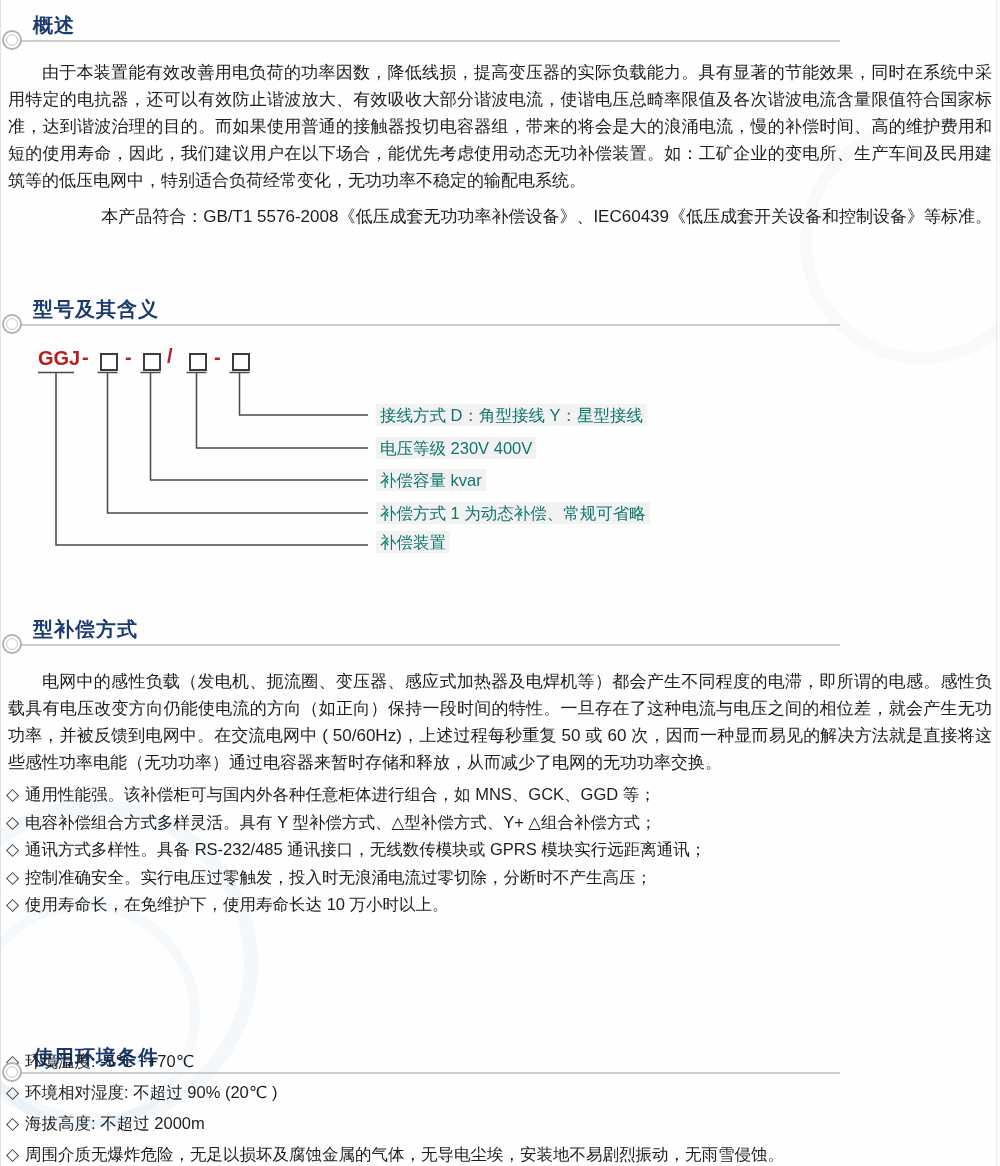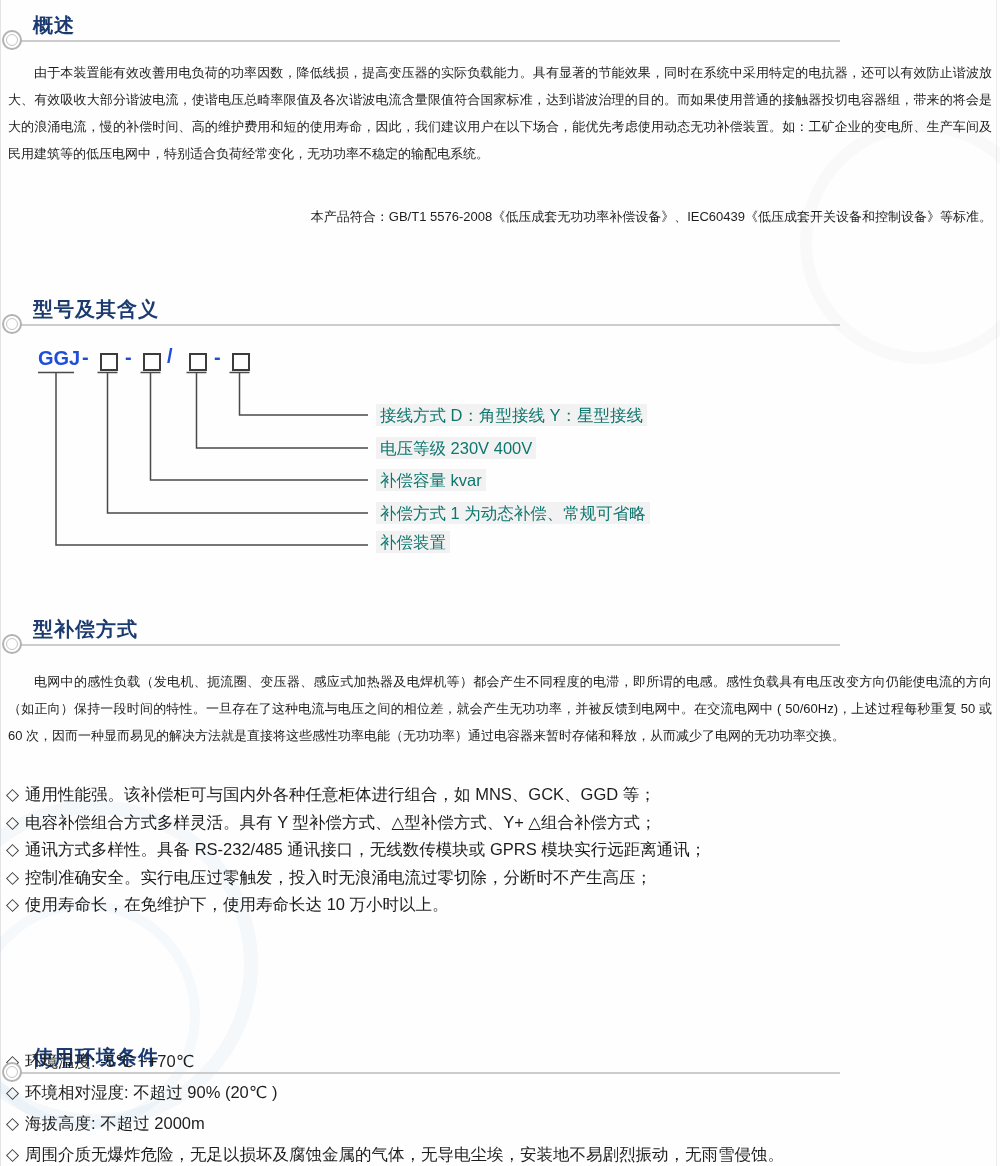--- a/index.html
+++ b/index.html
@@ -23,35 +23,35 @@
   .sec{position:absolute;left:0;width:856px;height:52px;}
   .sec-rule{position:absolute;left:13px;right:16px;top:28px;height:2px;background:#cccccc;}
   .sec-circle{position:absolute;left:2px;top:18px;width:16px;height:16px;border:2px solid #b3b3b3;
     border-radius:50%;background:#fff;z-index:2;}
   .sec-circle::before{content:"";position:absolute;left:2px;top:2px;width:10px;height:10px;
     border:1px solid #c4c4c4;border-radius:50%;}
   .sec-title{position:absolute;left:33px;top:0;font-size:20px;font-weight:bold;
     color:#1b3b70;letter-spacing:1px;white-space:nowrap;}
 
   
-  .para{position:absolute;left:8px;width:984px;font-size:13px;line-height:27px;
+  .para{position:absolute;left:8px;width:984px;font-size:17px;line-height:27px;
     color:#1d1d1d;text-align:justify;text-indent:2em;}
   .single{text-align:right;white-space:nowrap;}
 
   
   .blist{position:absolute;left:6px;width:988px;font-size:16.5px;color:#1d1d1d;}
   .blist .row{display:flex;align-items:baseline;}
   .feat .row{line-height:27.5px;}
   .env .row{line-height:30px;}
   .diamond{flex:0 0 auto;margin-right:6px;color:#3c3c3c;font-size:17px;}
 
   
   .diagram{position:absolute;left:0;top:345px;width:1000px;height:215px;}
   .diagram svg{position:absolute;left:0;top:0;}
-  .msym{position:absolute;font-size:20px;font-weight:600;color:#1d4ed8;line-height:22px;}
+  .msym{position:absolute;font-size:20px;font-weight:600;color:#b91c1c;line-height:22px;}
   .mbox{position:absolute;width:14px;height:14px;border:2px solid #3c3c3c;background:#fff;}
   .mlabel{position:absolute;left:376px;height:22px;line-height:22px;font-size:16.5px;
     color:#0f766e;background:#f2f2f2;padding:0 4px;white-space:nowrap;}
 </style>
 </head>
 <body>
 
 <div class="page">
   <div class="edge-line edge-left"></div>
   <div class="edge-line edge-right"></div>

